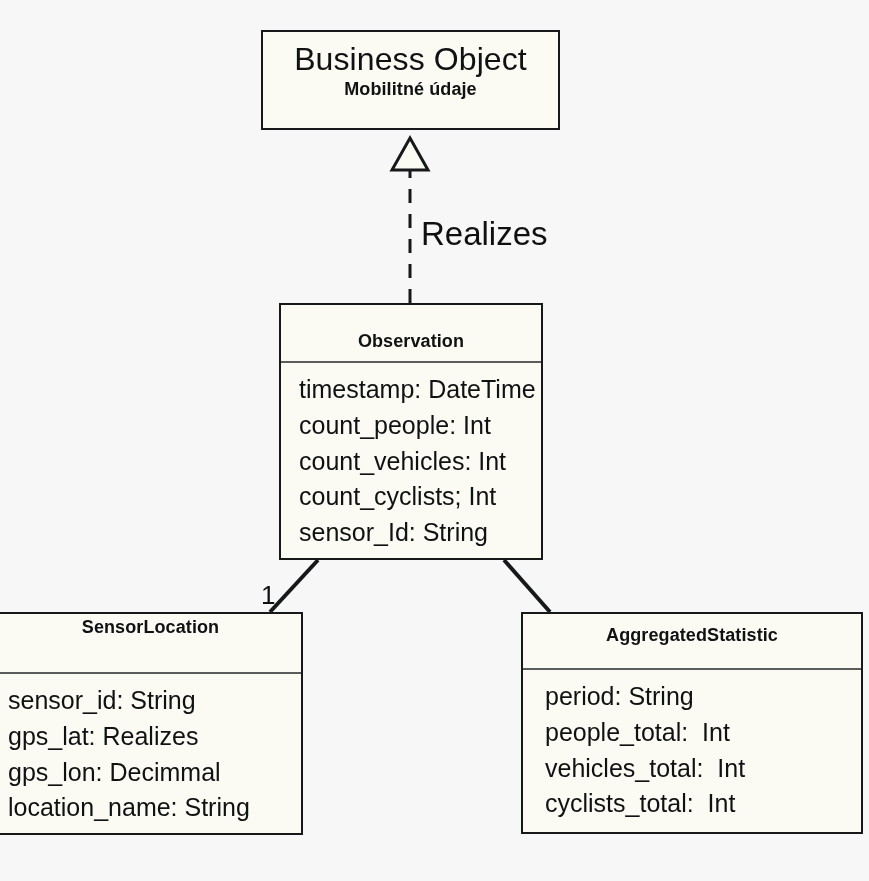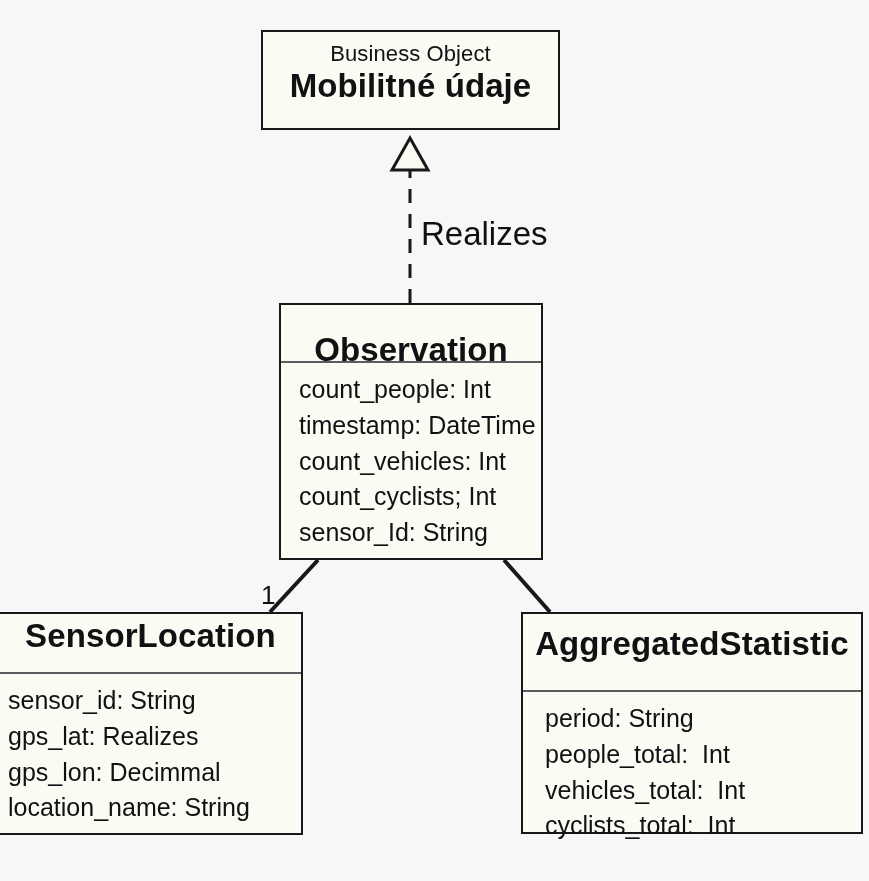--- a/index.html
+++ b/index.html
@@ -37,27 +37,27 @@
   .box-header {
     text-align: center;
     color: #101113;
     line-height: 1.18;
     padding: 6px 6px 7px 6px;
     box-sizing: border-box;
   }
   .box-header .stereotype {
     display: block;
     font-weight: 400;
-    font-size: 22px;
+    font-size: 32px;
     letter-spacing: 0.1px;
   }
   .box-header .title {
     display: block;
     font-weight: bold;
-    font-size: 33px;
+    font-size: 18px;
     letter-spacing: 0.1px;
   }
   .divider {
     height: 2px;
     background: #5a5c5e;
     width: 100%;
   }
   .box-body {
     padding: 9px 0 6px 18px;
     box-sizing: border-box;
@@ -105,21 +105,21 @@
     padding-left: 8px;
   }
 
   #box-aggregatedstatistic {
     left: 521px;
     top: 612px;
     width: 342px;
     height: 222px;
   }
   #box-aggregatedstatistic .box-header {
-    height: 76px;
+    height: 54px;
     padding-top: 11px;
   }
   #box-aggregatedstatistic .box-body {
     padding-left: 22px;
   }
 
   .edge-label {
     position: absolute;
     font-size: 33px;
     color: #0f1012;
@@ -157,22 +157,22 @@
       <span class="title">Mobilitné údaje</span>
     </div>
   </div>
 
   <div class="uml-box" id="box-observation">
     <div class="box-header">
       <span class="title">Observation</span>
     </div>
     <div class="divider"></div>
     <div class="box-body">
+      <div class="attr">timestamp: DateTime</div>
       <div class="attr">count_people: Int</div>
-      <div class="attr">timestamp: DateTime</div>
       <div class="attr">count_vehicles: Int</div>
       <div class="attr">count_cyclists; Int</div>
       <div class="attr">sensor_Id: String</div>
     </div>
   </div>
 
   <div class="uml-box" id="box-sensorlocation">
     <div class="box-header">
       <span class="title">SensorLocation</span>
     </div>

